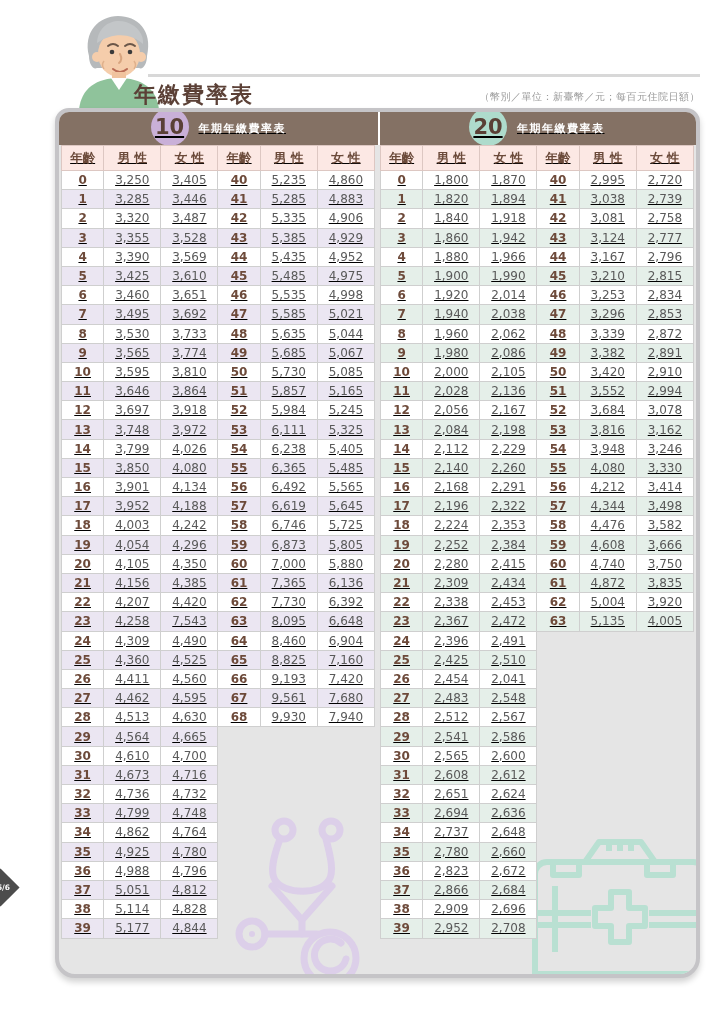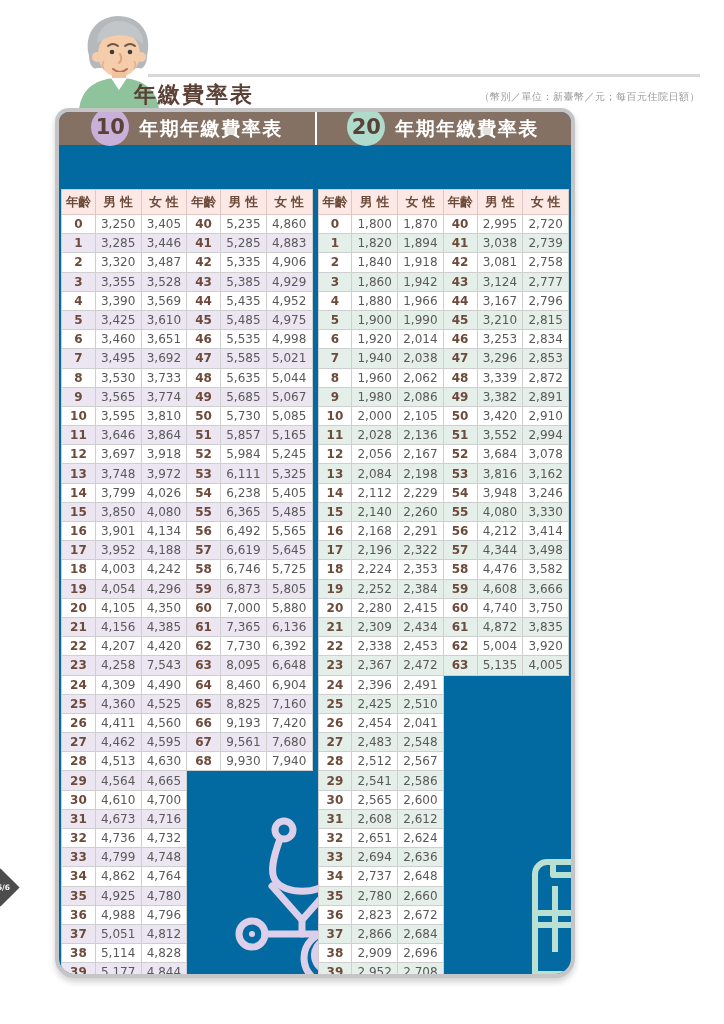--- a/index.html
+++ b/index.html
@@ -17,34 +17,35 @@
   }
   .header-rule{position:absolute;left:148px;top:74px;width:552px;height:3px;background:var(--rule);}
   .page-title{position:absolute;left:134px;top:80px;font-size:22px;font-weight:bold;color:var(--title);letter-spacing:2px;}
   .unit-note{position:absolute;right:24px;top:90px;font-size:10px;color:var(--subtitle);letter-spacing:.5px;margin-left:24px;}
   .avatar{position:absolute;left:73px;top:12px;}
 
   .page-badge{position:absolute;left:-13px;top:874px;width:27px;height:27px;background:var(--badge_dark);transform:rotate(45deg);}
   .page-badge span{position:absolute;inset:0;display:flex;align-items:center;justify-content:center;transform:rotate(-45deg);color:#fff;font-size:7.5px;font-weight:bold;padding-left:6px;}
 
   .panel{
-    position:absolute;left:55px;top:108px;width:520px;height:870px;background:#0369a1;
+    position:absolute;left:55px;top:108px;width:645px;height:870px;background:#e5e5e5;
     border:4px solid var(--panel_border);border-radius:14px 14px 20px 20px;overflow:hidden;
     box-shadow:0 4px 6px rgba(0,0,0,.18);
+    text-decoration:underline;
   }
   .band{height:33px;background:var(--band);display:flex;position:relative;}
   .band-half{flex:1;display:flex;align-items:flex-start;justify-content:center;gap:10px;}
   .term-badge{width:38px;height:38px;margin-top:-4px;border-radius:50%;display:flex;align-items:center;justify-content:center;
     font-size:21px;font-weight:bold;color:#5a4036;}
   .term-badge.purple{background:var(--badge10);}
   .term-badge.teal{background:var(--badge20);}
-  .band-title{color:#fff;font-weight:bold;font-size:19px;letter-spacing:1.5px;line-height:33px;}
+  .band-title{color:#fff;font-weight:bold;font-size:11px;letter-spacing:1.5px;line-height:33px;}
   .band-divider{position:absolute;left:50%;top:0;width:2px;height:100%;background:#fff;}
 
-  .tables{display:flex;gap:5px;padding:0 2px;position:relative;z-index:2;margin-top:44px;}
+  .tables{display:flex;gap:5px;padding:0 2px;position:relative;z-index:2;}
   table{border-collapse:collapse;table-layout:fixed;flex:1;}
   col.c-age{width:13.5%;} col.c-val{width:18.25%;}
   th{height:25px;background:var(--header_row);color:var(--header_text);font-size:12.5px;font-weight:bold;border:1px solid #ddc7c2;}
   td{height:19.2px;font-size:12px;text-align:center;border:1px solid var(--border);color:var(--value_text);background:#fff;padding:0;}
   td.age{color:var(--age_text);font-weight:bold;}
   td.empty{border:none;background:transparent;}
   table.t10 tr.alt td:not(.empty){background:var(--stripe10);}
   table.t20 tr.alt td:not(.empty){background:var(--stripe20);}
 
   .steth{position:absolute;left:168px;top:698px;z-index:1;}

